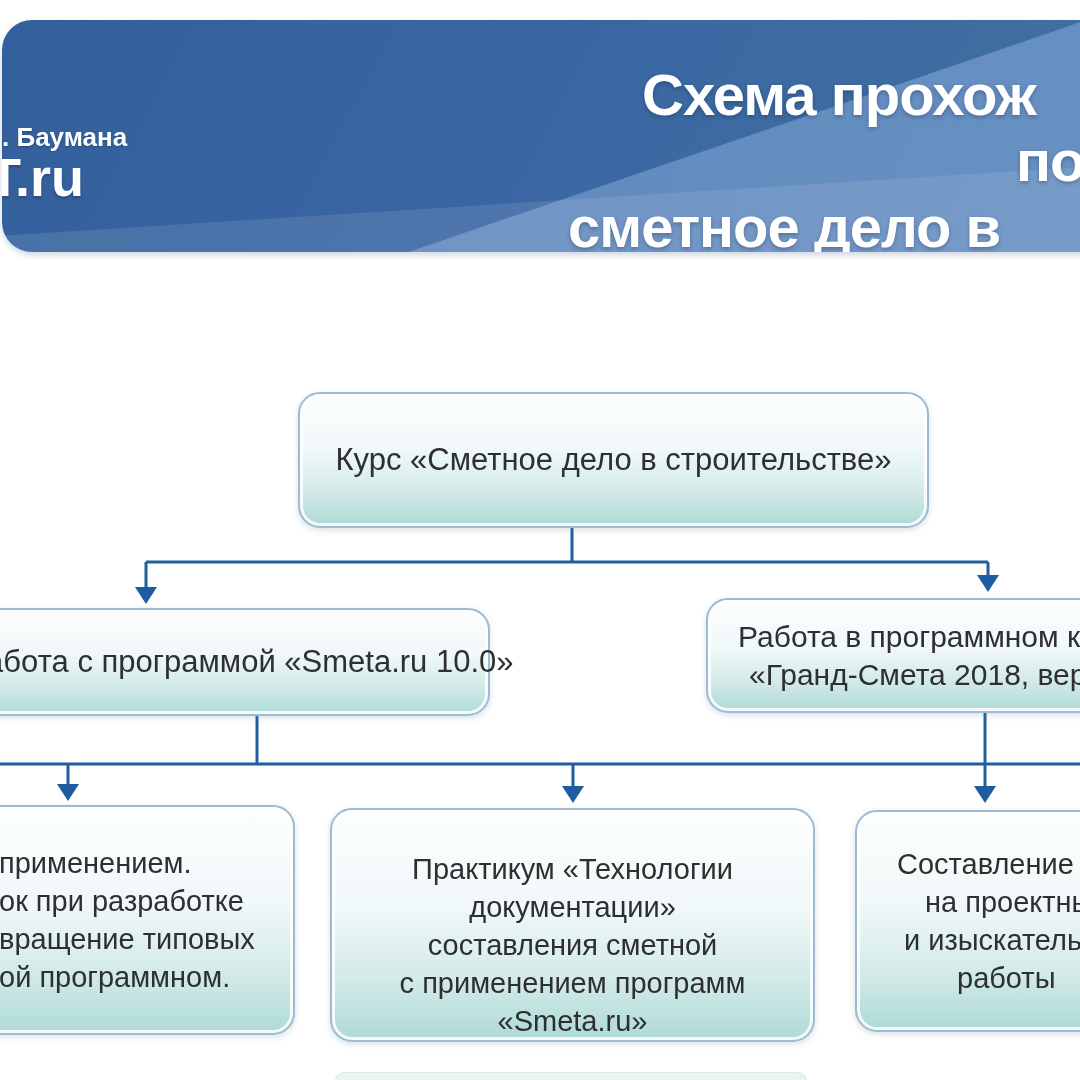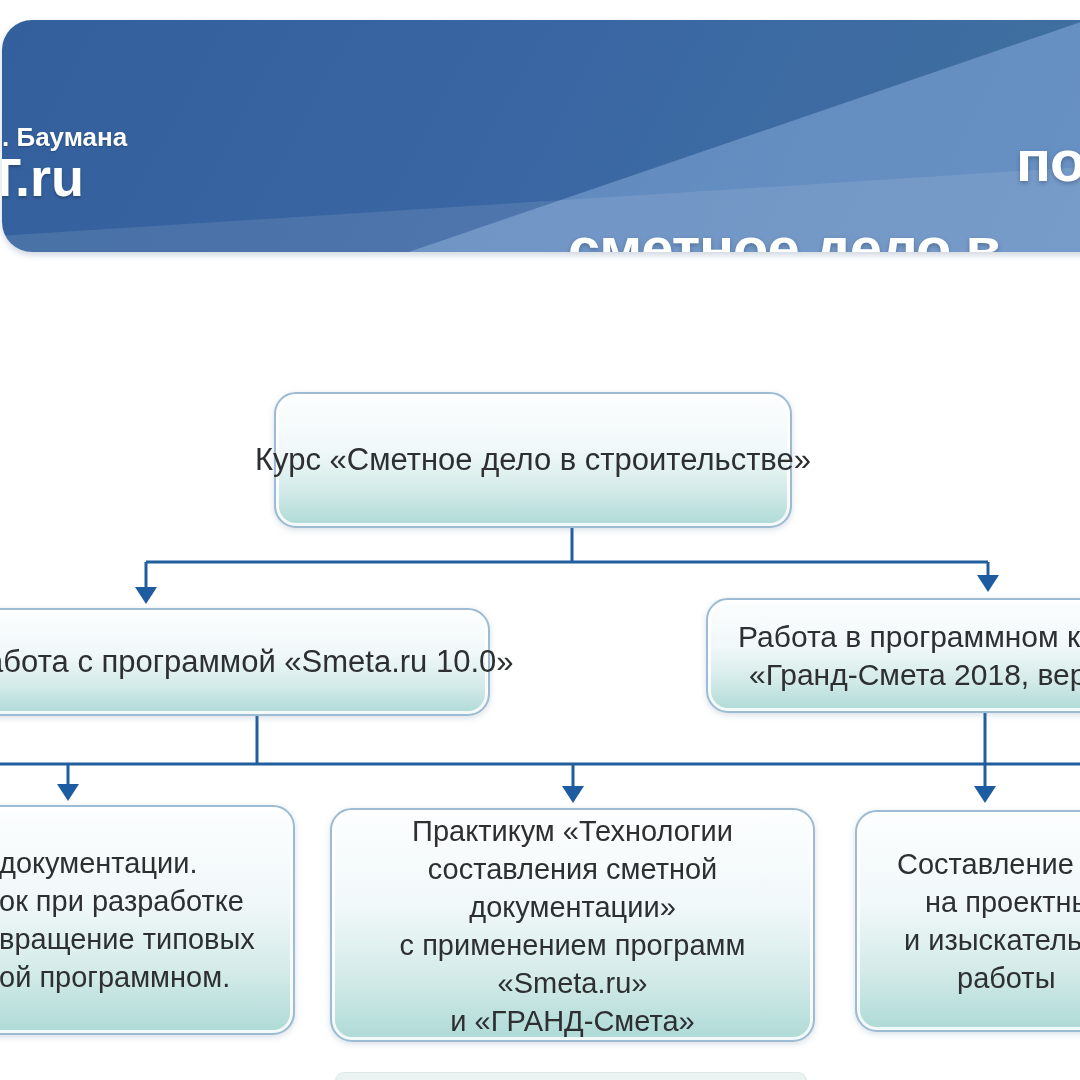--- a/index.html
+++ b/index.html
@@ -35,33 +35,33 @@
     position:absolute;left:-14px;top:126px;font-size:54px;font-weight:bold;
     white-space:nowrap;letter-spacing:0px;text-shadow:0 2px 3px rgba(0,0,0,.25);
   }
   .title-line{
     position:absolute;color:#ffffff;font-weight:bold;font-size:58px;
     line-height:66px;white-space:nowrap;letter-spacing:-1px;
     text-shadow:0 2px 4px rgba(20,40,70,.35);
   }
   .title-l1{left:640px;top:42px;}
   .title-l2{left:1014px;top:108px;}
-  .title-l3{left:566px;top:174px;margin-top:21px;}
+  .title-l3{left:566px;top:174px;}
 
   
   .fbox{
     position:absolute;border:2px solid #9dbbd2;border-radius:22px;
     background:linear-gradient(180deg,#fcfeff 0%,#f1f8f9 42%,#d2eae8 74%,#aedad6 100%);
     box-shadow:inset 0 0 0 3px rgba(255,255,255,.85), 0 2px 6px rgba(100,130,160,.25);
     color:#2d2f31;
     display:flex;flex-direction:column;justify-content:center;
     box-sizing:border-box;
   }
   .fbox .bline{white-space:nowrap;}
-  .box-root{left:274px;top:392px;width:518px;height:136px;align-items:center;font-size:31px;}
+  .box-root{left:298px;top:392px;width:631px;height:136px;align-items:center;font-size:31px;}
   .box-l2-left{left:-70px;top:608px;width:560px;height:108px;align-items:center;
                padding-left:60px;font-size:31px;}
   .box-l2-right{left:706px;top:598px;width:600px;height:115px;font-size:30px;line-height:38px;}
   .box-l2-right .bline:nth-child(1){margin-left:30px;}
   .box-l2-right .bline:nth-child(2){margin-left:41px;}
   .box-l3-left{left:-255px;top:805px;width:550px;height:230px;
                padding-left:252px;font-size:29px;line-height:38px;}
   .box-l3-mid{left:330px;top:808px;width:485px;height:234px;align-items:center;
               font-size:29px;line-height:38px;text-align:center;justify-content:flex-end;}
   .box-l3-right{left:855px;top:810px;width:430px;height:222px;
@@ -86,20 +86,21 @@
 
 <div id="screen">
 
   <div class="banner">
     <div class="swoosh1"></div>
     <div class="swoosh2"></div>
     <div class="logo">
       <div class="logo-small">. Баумана</div>
       <div class="logo-big">Т.ru</div>
     </div>
+    <div class="title-line title-l1">Схема прохож</div>
     <div class="title-line title-l2">по</div>
     <div class="title-line title-l3">сметное дело в</div>
   </div>
 
   <svg class="connectors" viewBox="0 0 1080 1080" xmlns="http://www.w3.org/2000/svg">
     <g stroke="#215e9e" stroke-width="3" fill="none">
 
       <line x1="572" y1="528" x2="572" y2="562"></line>
 
       <line x1="146" y1="562" x2="988" y2="562"></line>
@@ -132,33 +133,32 @@
   <div class="fbox box-l2-left">
     <div class="bline">Работа с программой «Smeta.ru 10.0»</div>
   </div>
 
   <div class="fbox box-l2-right">
     <div class="bline">Работа в программном к</div>
     <div class="bline">«Гранд-Смета 2018, вер</div>
   </div>
 
   <div class="fbox box-l3-left">
-    <div class="bline">документации.</div>
+    <div class="bline">применением.</div>
     <div class="bline">ок при разработке</div>
     <div class="bline">вращение типовых</div>
     <div class="bline">ой программном.</div>
   </div>
 
   <div class="fbox box-l3-mid">
     <div class="bline">Практикум «Технологии</div>
+    <div class="bline">документации»</div>
     <div class="bline">составления сметной</div>
-    <div class="bline">документации»</div>
     <div class="bline">с применением программ</div>
     <div class="bline">«Smeta.ru»</div>
-    <div class="bline">и «ГРАНД-Смета»</div>
   </div>
 
   <div class="fbox box-l3-right">
     <div class="bline">Составление с</div>
     <div class="bline">на проектны</div>
     <div class="bline">и изыскательс</div>
     <div class="bline">работы</div>
   </div>
 
   <div class="next-edge"></div>

